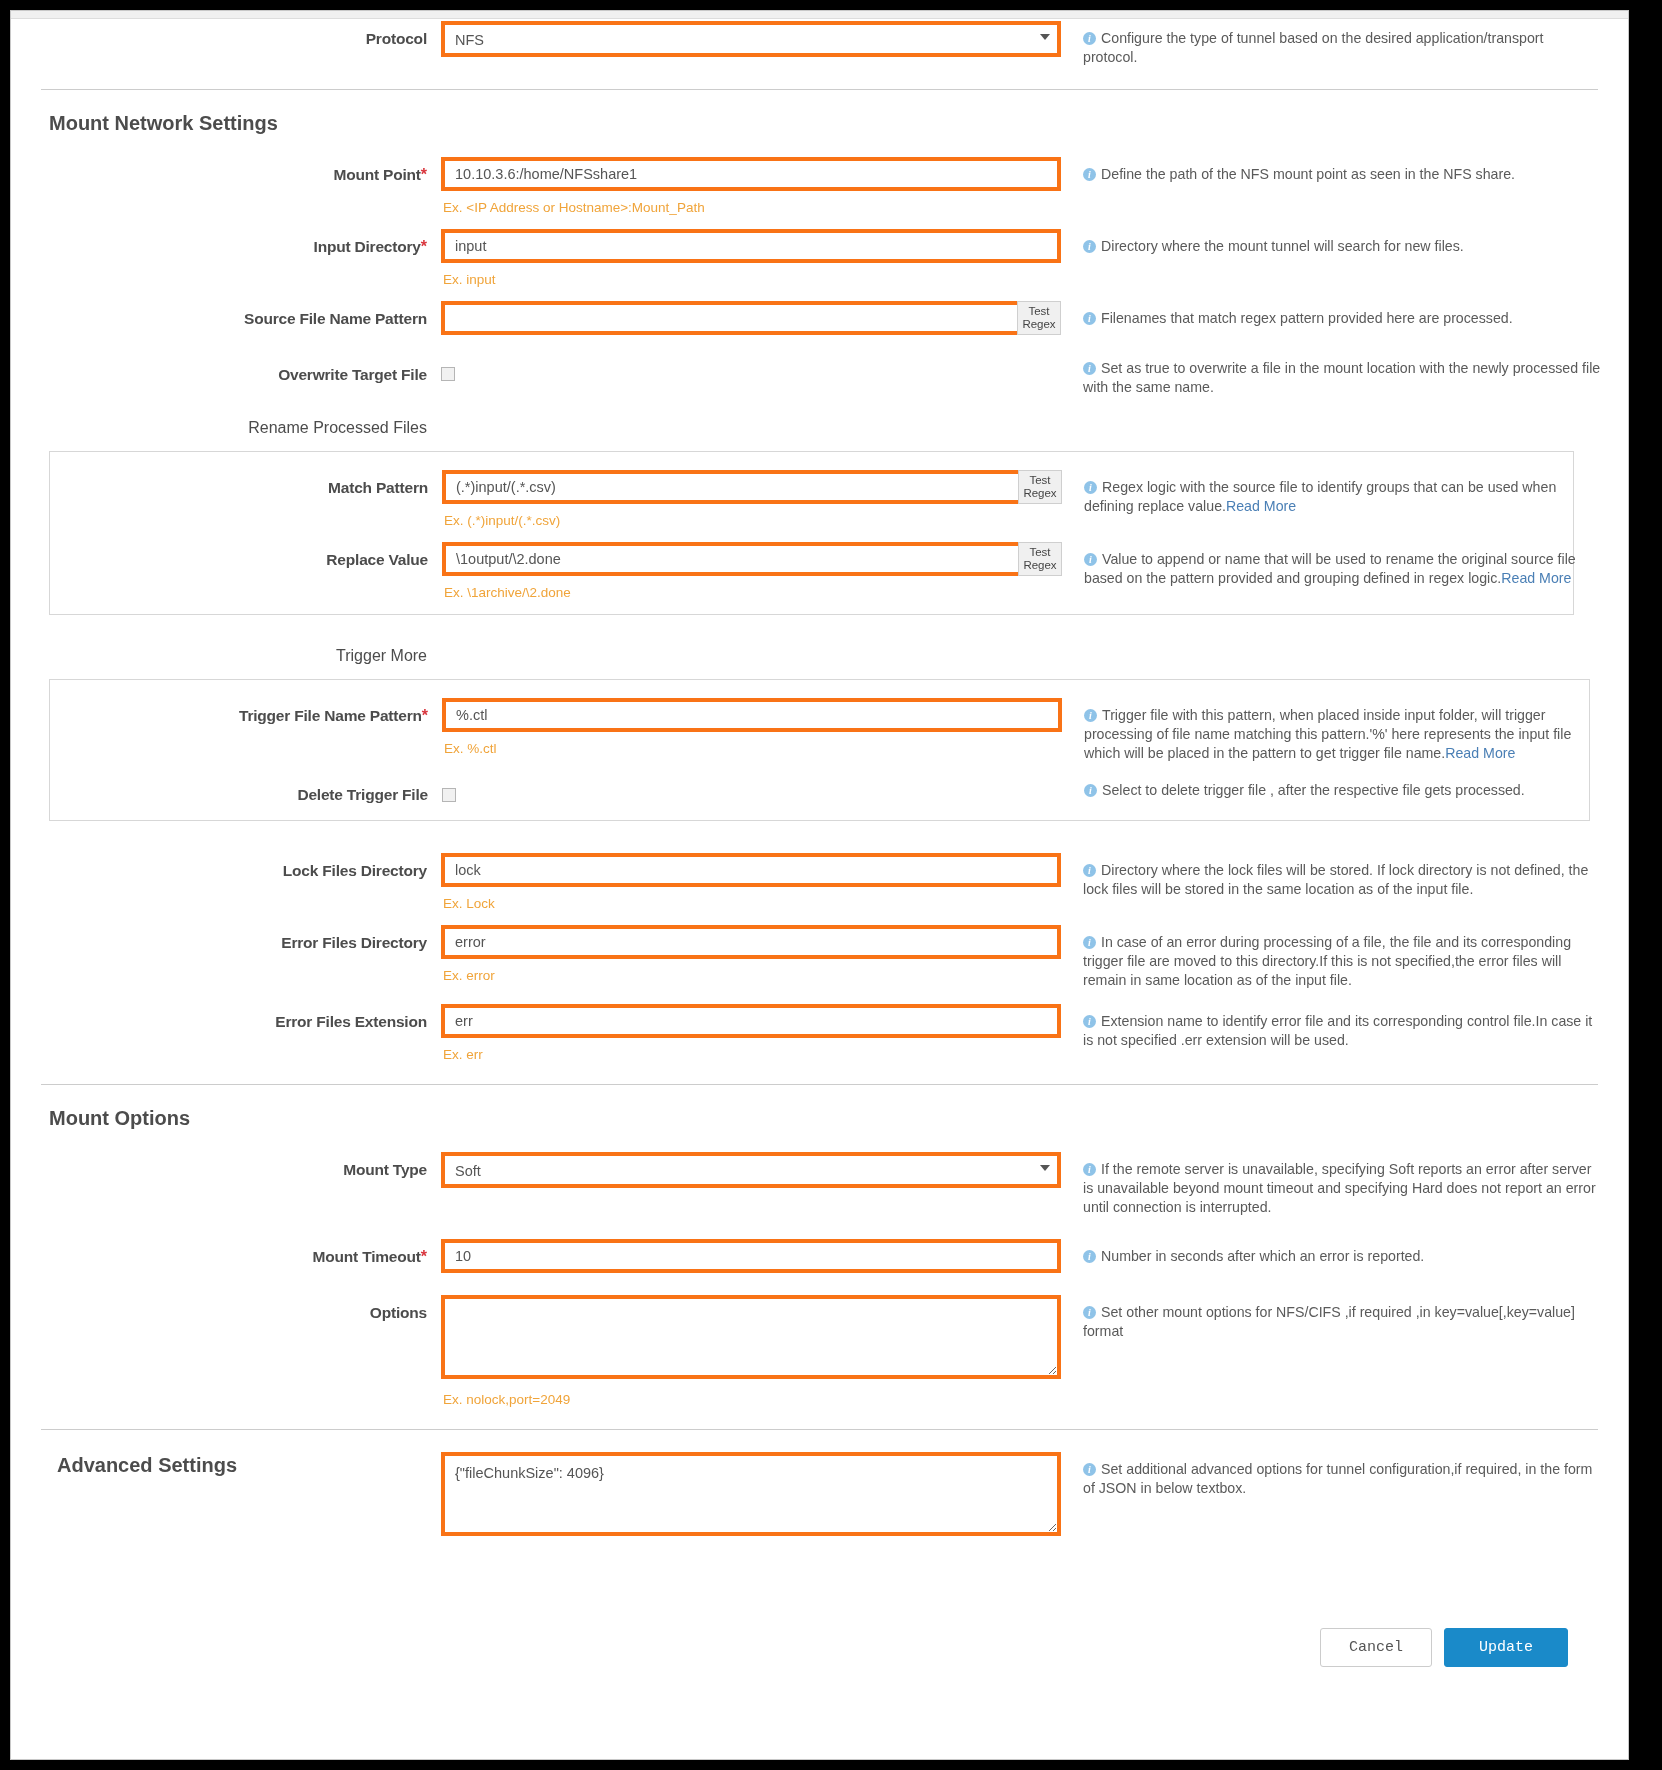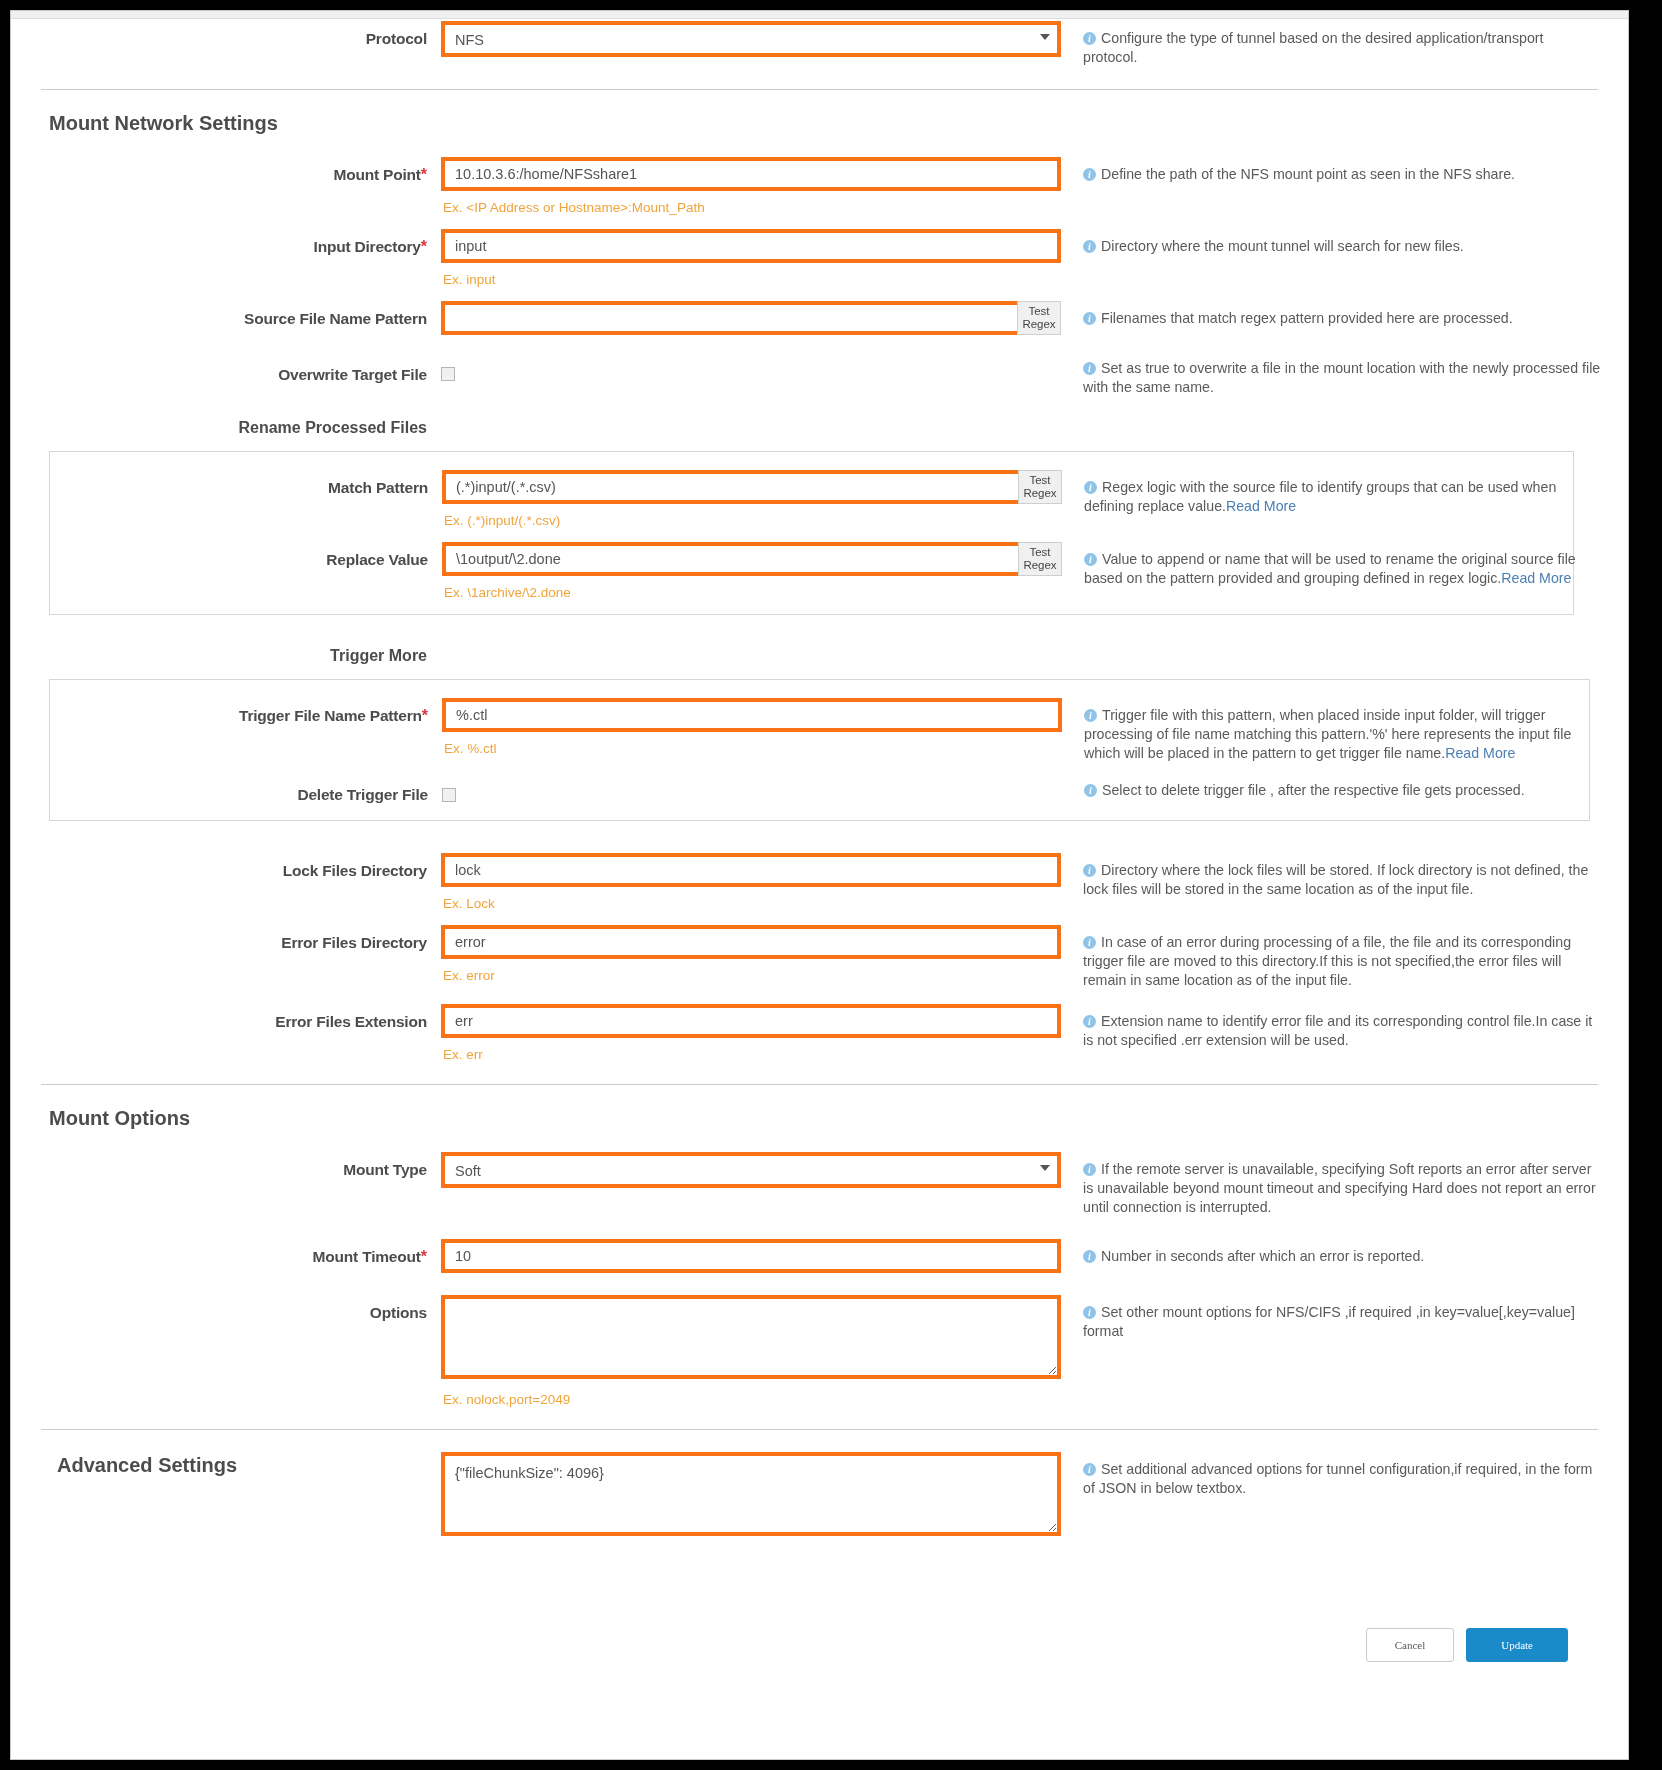--- a/index.html
+++ b/index.html
@@ -138,21 +138,21 @@
   .readmore { color: #4a7fb5; text-decoration: none; }
 
   .secthead {
     font-size: 20px;
     font-weight: bold;
     color: #4c4c4c;
     padding: 0 0 0 8px;
   }
   .subhead {
     font-size: 16px;
-    font-weight: bold;
+    font-weight: normal;
     color: #4c4c4c;
     text-align: right;
     padding-right: 14px;
     margin-top: 36px;
   }
   hr.div {
     border: none;
     border-top: 1px solid #cccccc;
     margin: 0;
   }
@@ -170,22 +170,22 @@
   }
 
   .btnbar {
     display: flex;
     justify-content: flex-end;
     align-items: center;
     gap: 12px;
     padding: 0 30px 0 0;
   }
   .btn {
-    font-family: Liberation Serif, serif;
-    font-size: 11px;
+    font-family: Liberation Mono, monospace;
+    font-size: 15px;
     padding: 10px 28px;
     cursor: pointer;
     border-radius: 3px;
   }
   .btn-cancel {
     background: #fff;
     border: 1px solid #ccc;
     color: #555;
   }
   .btn-primary {

